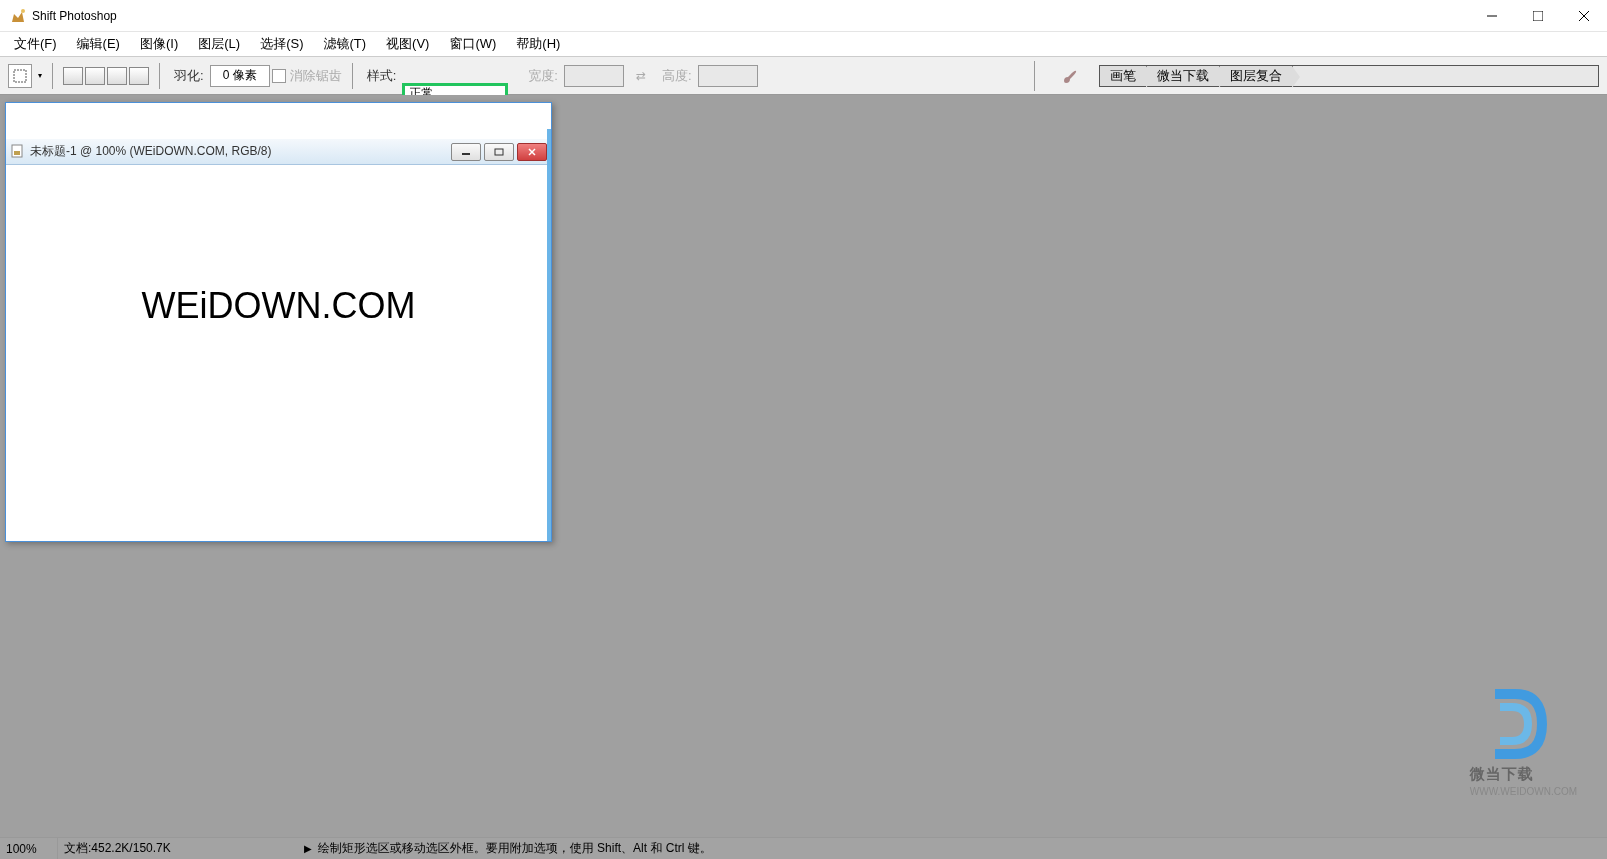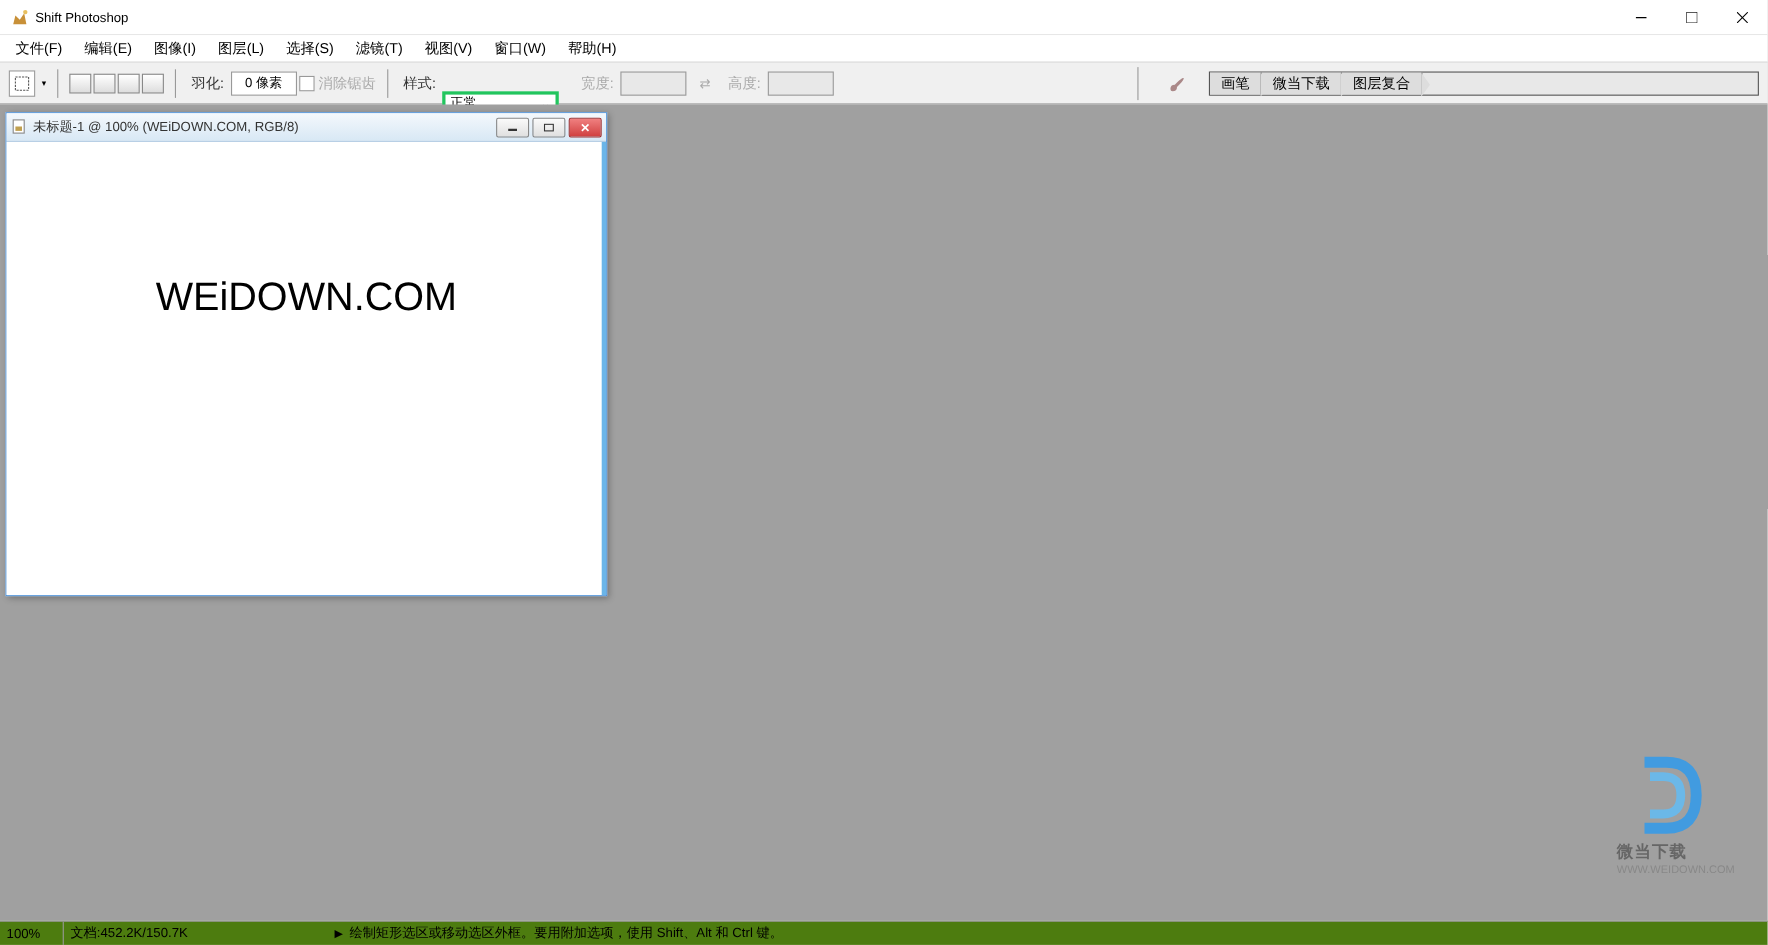--- a/index.html
+++ b/index.html
@@ -36,37 +36,37 @@
     .brush-icon-btn { width: 24px; height: 24px; display: flex; align-items: center; justify-content: center; }
     .palette-tabs { display: flex; border: 1px solid #555; background: #e8e8e8; height: 22px; width: 500px; }
     .palette-tab { padding: 0 10px; font-size: 13px; border-right: 1px solid #555; display: flex; align-items: center; background: #ddd; cursor: pointer; position: relative; }
     .palette-tab::after { content: ''; position: absolute; right: -8px; top: 0; width: 0; height: 0; border-left: 8px solid #ddd; border-top: 11px solid transparent; border-bottom: 11px solid transparent; }
     
     
     .workspace { flex: 1; background: #a0a0a0; position: relative; overflow: hidden; }
     
     
     .doc-window { position: absolute; left: 5px; top: 7px; width: 547px; height: 440px; background: #fff; border: 1px solid #4a90d9; box-shadow: 2px 2px 6px rgba(0,0,0,0.3); display: flex; flex-direction: column; }
-    .doc-titlebar { height: 26px; background: linear-gradient(#f4f8fc, #d8e8f5); border-bottom: 1px solid #a8c5e0; display: flex; align-items: center; padding: 0 4px; }
+    .doc-titlebar { height: 26px; background: linear-gradient(#f4f8fc, #d8e8f5); border-bottom: 1px solid #a8c5e0; display: flex; align-items: center; padding: 0 4px; margin-top: 36px; }
     .doc-icon { width: 16px; height: 16px; margin-right: 4px; }
     .doc-title { font-size: 12px; color: #333; flex: 1; }
     .doc-controls { display: flex; gap: 3px; }
     .doc-ctrl-btn { width: 30px; height: 18px; border: 1px solid #888; border-radius: 2px; background: linear-gradient(#fafafa, #e0e0e0); display: flex; align-items: center; justify-content: center; font-size: 9px; cursor: pointer; }
     .doc-ctrl-btn.close { background: linear-gradient(#f08080, #d04040); border-color: #a03030; color: #fff; font-weight: bold; }
     .doc-canvas { flex: 1; background: #fff; display: flex; align-items: center; justify-content: center; position: relative; }
     .canvas-text { font-size: 36px; font-weight: 400; color: #000; font-family: "Segoe UI", Arial, sans-serif; position: absolute; top: 120px; }
     .doc-scrollbar-v { position: absolute; right: 0; top: 26px; bottom: 0; width: 4px; background: #6bb5e8; }
     
     
     .watermark { position: absolute; right: 30px; bottom: 40px; text-align: left; }
     .watermark-text { font-size: 15px; font-weight: bold; color: #666; margin-top: -8px; letter-spacing: 1px; }
     .watermark-url { font-size: 10px; color: #888; margin-top: 2px; }
     
     
-    .statusbar { height: 22px; background: #4d7c0f; border-top: 1px solid #999; display: flex; align-items: center; font-size: 12px; }
+    .statusbar { height: 22px; background: #a3a3a3; border-top: 1px solid #999; display: flex; align-items: center; font-size: 12px; }
     .status-zoom { width: 58px; padding: 0 6px; border-right: 1px solid #999; height: 100%; display: flex; align-items: center; }
     .status-doc { padding: 0 6px; height: 100%; display: flex; align-items: center; width: 240px; }
     .status-hint { padding: 0 6px; height: 100%; display: flex; align-items: center; color: #000; }
     .status-arrow { margin-right: 6px; font-size: 10px; }
   </style>
 </head>
 <body>
 
 <div class="titlebar">
   <span class="titlebar-icon">

